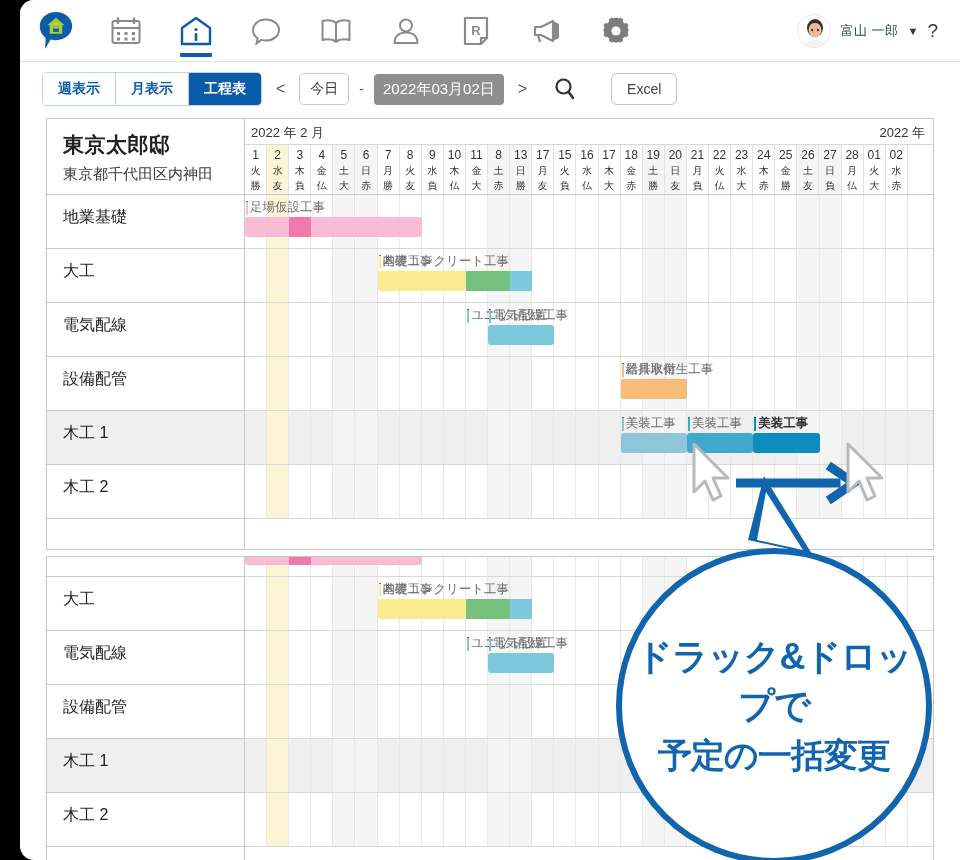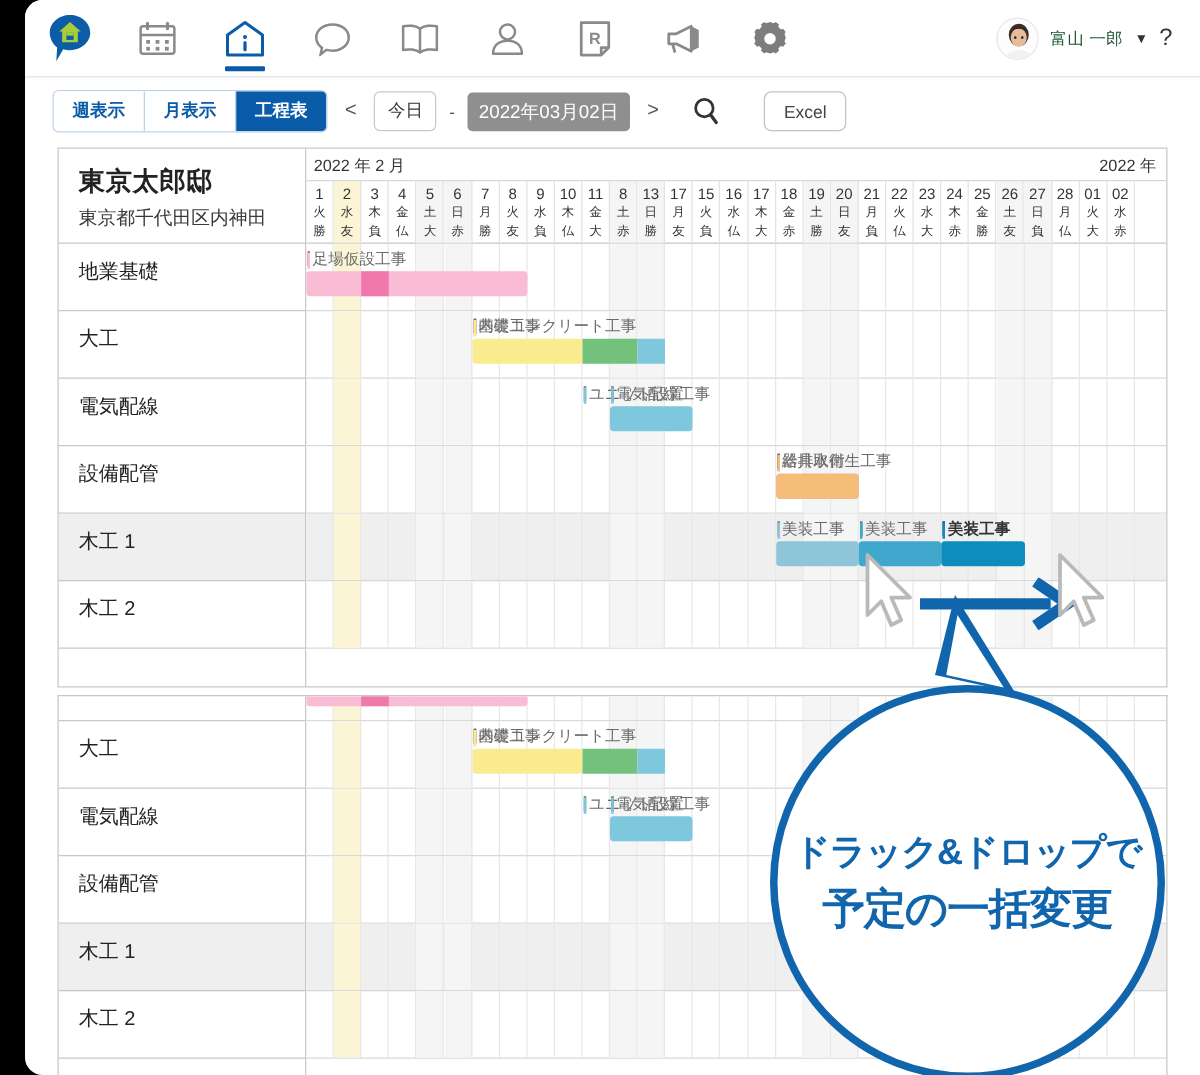--- a/index.html
+++ b/index.html
@@ -140,21 +140,21 @@
   }
   .bar-label.dark { color:#333; font-weight:700; }
 
   
   .callout {
     position:absolute; left: 596px; top: 548px; width: 316px; height: 316px;
     border-radius:50%; border: 6px solid #1065ad; background:#fff;
     display:flex; flex-direction:column; align-items:center; justify-content:center;
     z-index: 40;
   }
-  .callout .l1 { font-size: 29px; color:#1065ad; font-weight:700; letter-spacing:-1px;text-align:center;}
+  .callout .l1 { font-size: 36px; color:#1065ad; font-weight:700; letter-spacing:-1px;text-align:center;}
   .callout .l2 { font-size: 34px; color:#1065ad; font-weight:700; margin-top:2px; letter-spacing:-1px;}
   .callout .l3 { font-size: 34px; color:#1065ad; font-weight:700; margin-top:2px; letter-spacing:-1px;}
   .callout-tail { position:absolute; left: 720px; top: 470px; z-index: 39; }
 
   .cursor-svg { position:absolute; z-index: 45; }
   .arrow-svg { position:absolute; z-index: 44; }
 </style>
 </head>
 <body>
 

